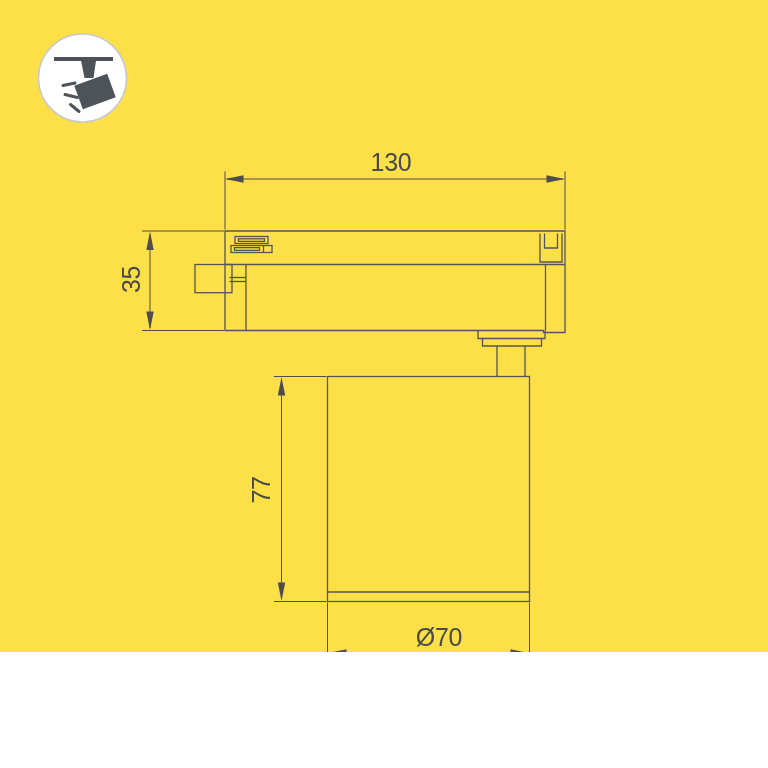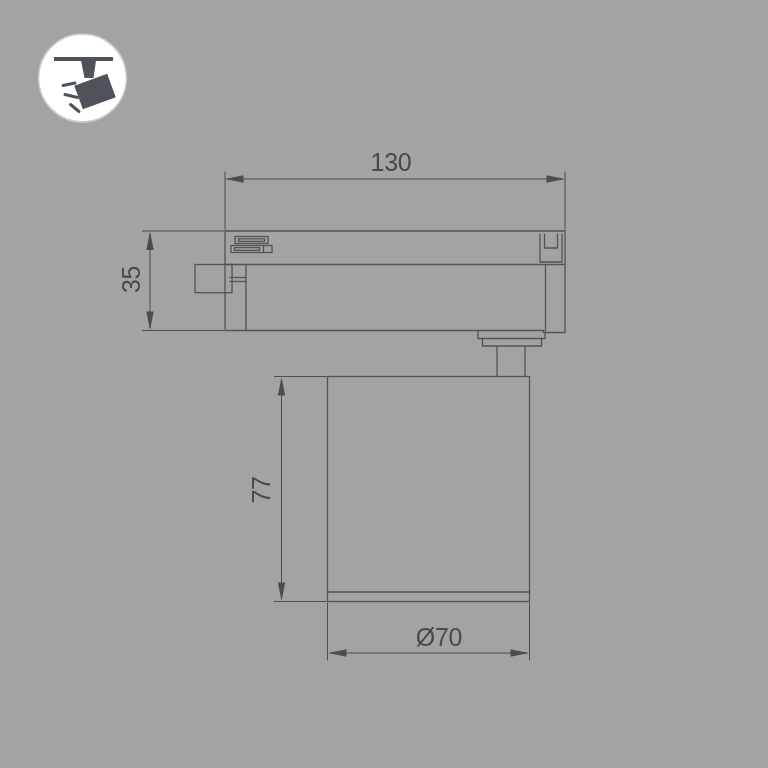--- a/index.html
+++ b/index.html
@@ -1,19 +1,19 @@
 <!DOCTYPE html>
 <html><head>
 <meta charset="utf-8">
 <style>
   html,body{margin:0;padding:0;background:#ffffff;}
   .stage{
     position:relative;
-    width:768px;height:768px;
-    background:#a3a3a3;
+    width:768px;height:652px;
+    background:#fde047;
     font-family:"Liberation Sans","DejaVu Sans",sans-serif;
     overflow:hidden;
   }
   svg{display:block}
   .dim-text text{
     font-family:"Liberation Sans","DejaVu Sans",sans-serif;
     font-size:25px;
     letter-spacing:-0.3px;
   }
 </style>

